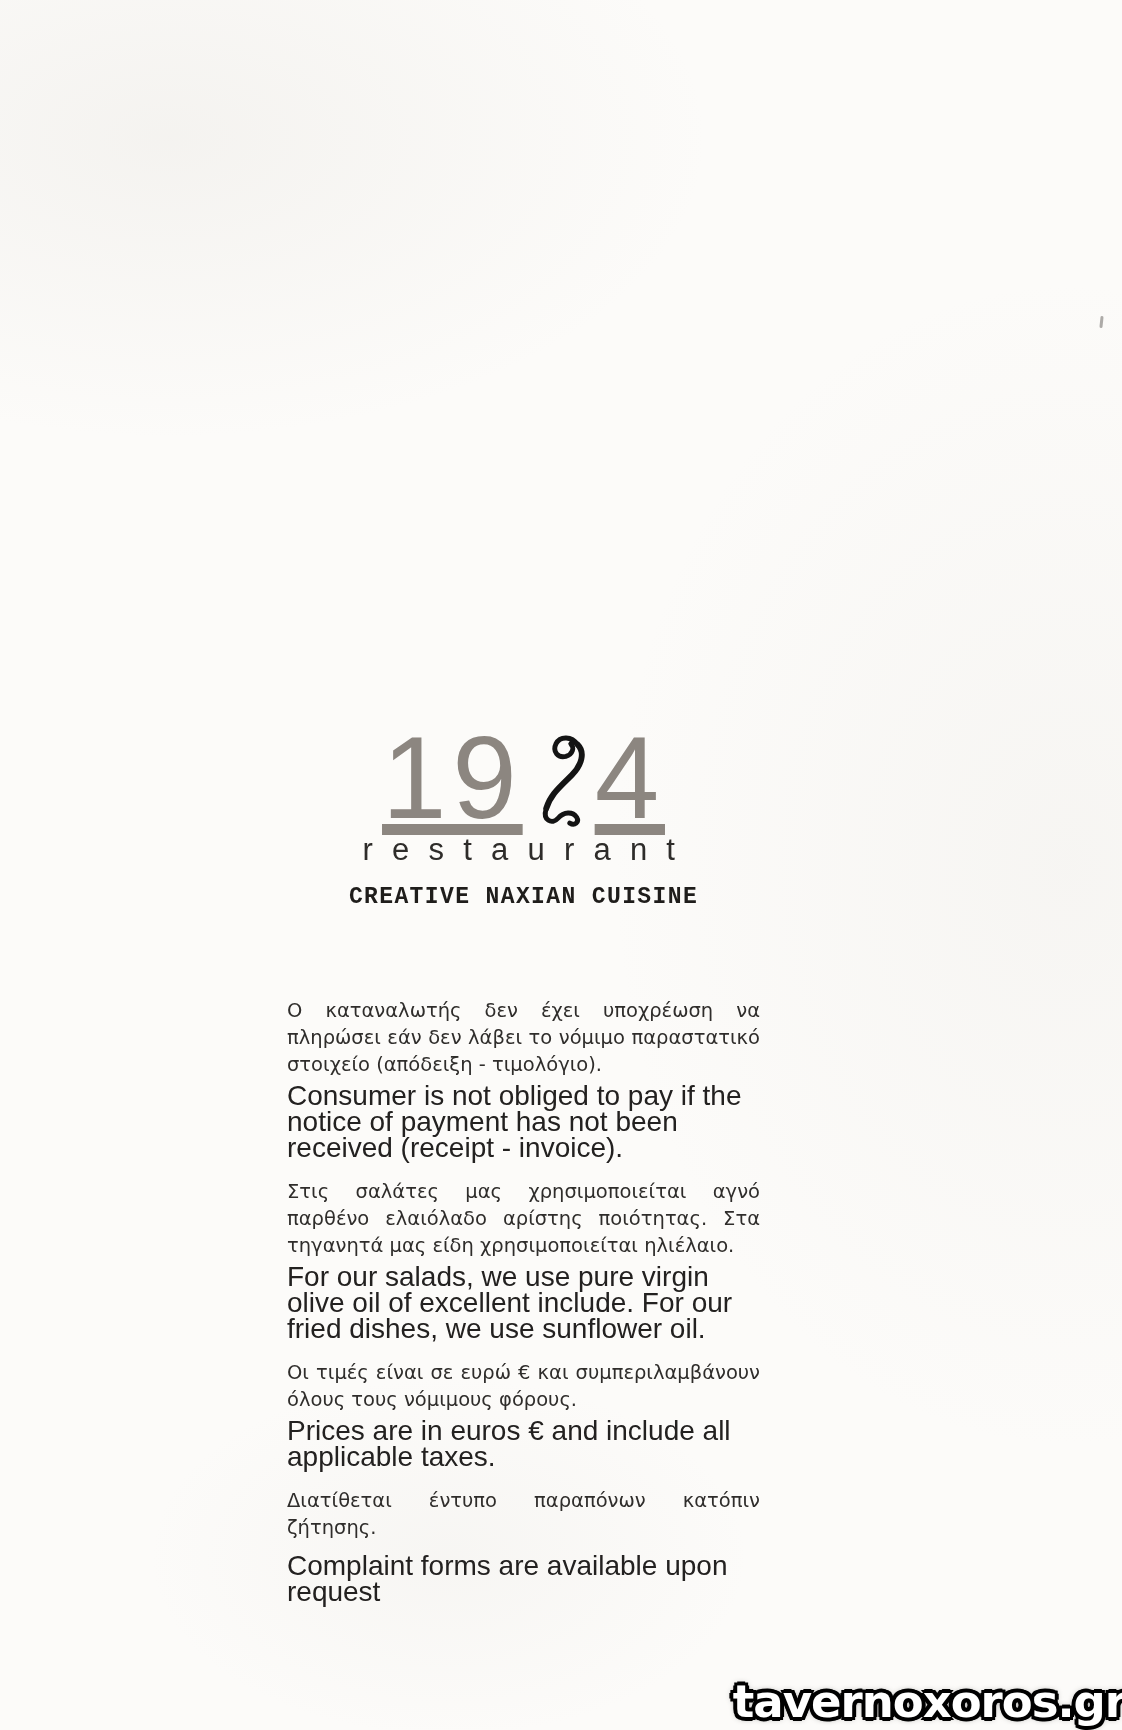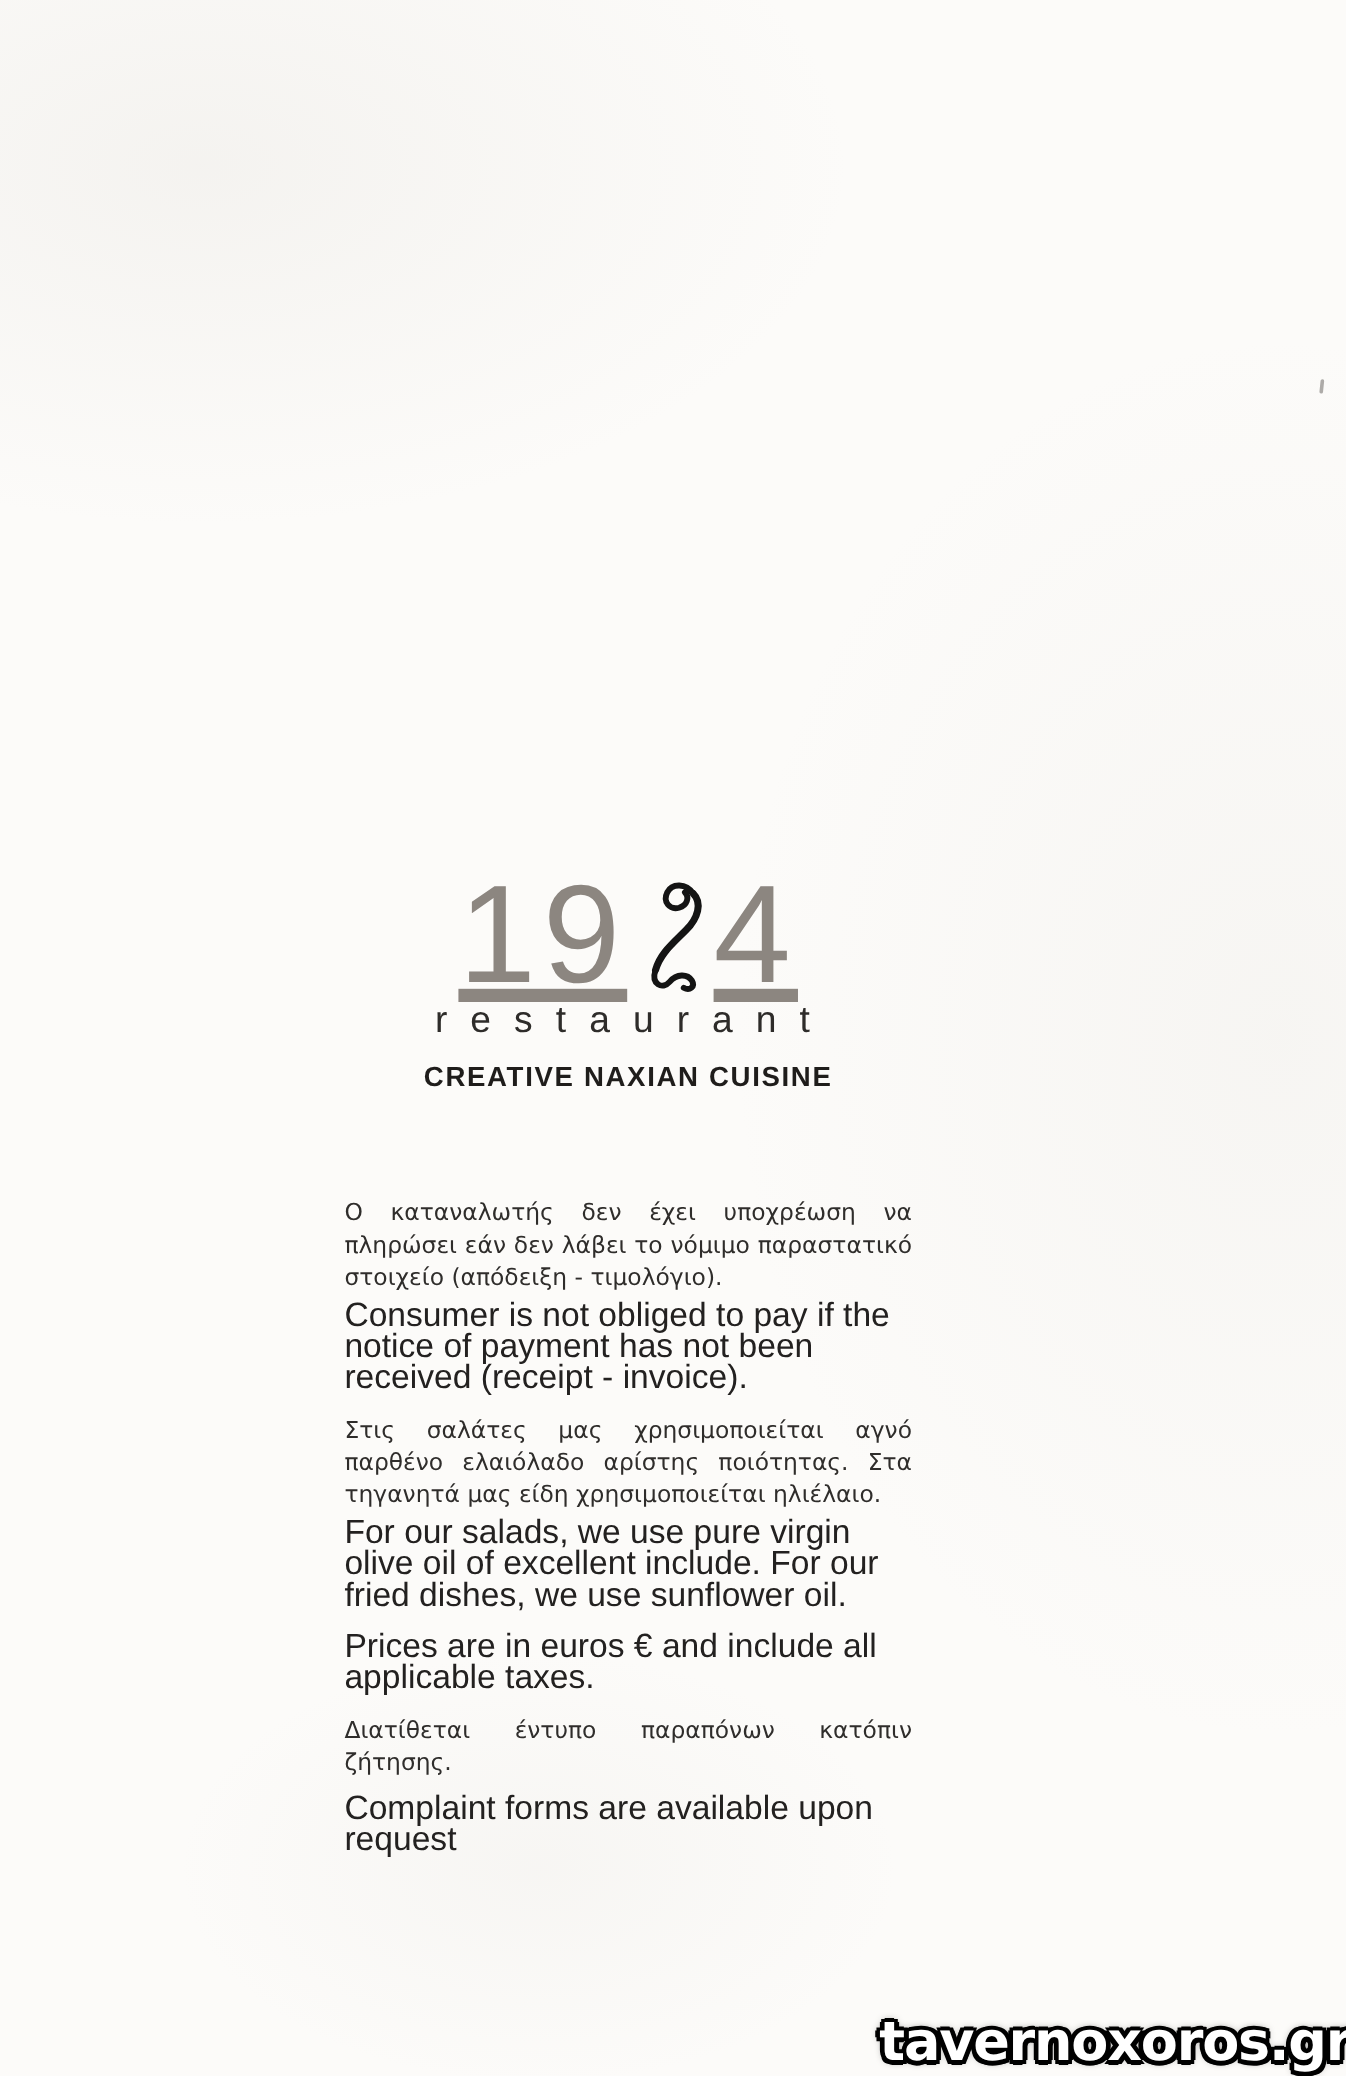--- a/index.html
+++ b/index.html
@@ -43,21 +43,21 @@
     margin-top:2px;
     font-family:"Liberation Sans",sans-serif;
     color:#2e2c2a;
     font-size:31px;
     letter-spacing:0.62em;
     text-indent:0.31em;
     white-space:nowrap;
   }
   .logo-tagline{
     margin-top:16px;
-    font-family:Liberation Sans, sans-serif;
+    font-family:Liberation Mono, monospace;
     color:#1f1d1b;
     font-size:23px;
     font-weight:bold;
     letter-spacing:0.06em;
     white-space:nowrap;
   }
   
   .text-block{
     position:absolute;
     top:997px;left:287px;width:473px;
@@ -134,20 +134,21 @@
 
     <div class="pair">
       <p class="greek">Στις σαλάτες μας χρησιμοποιείται αγνό παρθένο ελαιόλαδο αρίστης ποιότητας. Στα τηγανητά μας είδη χρησιμοποιείται ηλιέλαιο.</p>
       <p class="english">For our salads, we use pure virgin olive oil of excellent include. For our fried dishes, we use sunflower oil.</p>
     </div>
 
     <div class="pair">
     </div>
 
     <div class="pair">
+      <p class="greek">Οι τιμές είναι σε ευρώ € και συμπεριλαμβάνουν όλους τους νόμιμους φόρους.</p>
       <p class="english">Prices are in euros € and include all applicable taxes.</p>
     </div>
 
     <div class="pair gap-inner">
       <p class="greek">Διατίθεται έντυπο παραπόνων κατόπιν ζήτησης.</p>
       <p class="english">Complaint forms are available upon request</p>
     </div>
 
   </div>
 

